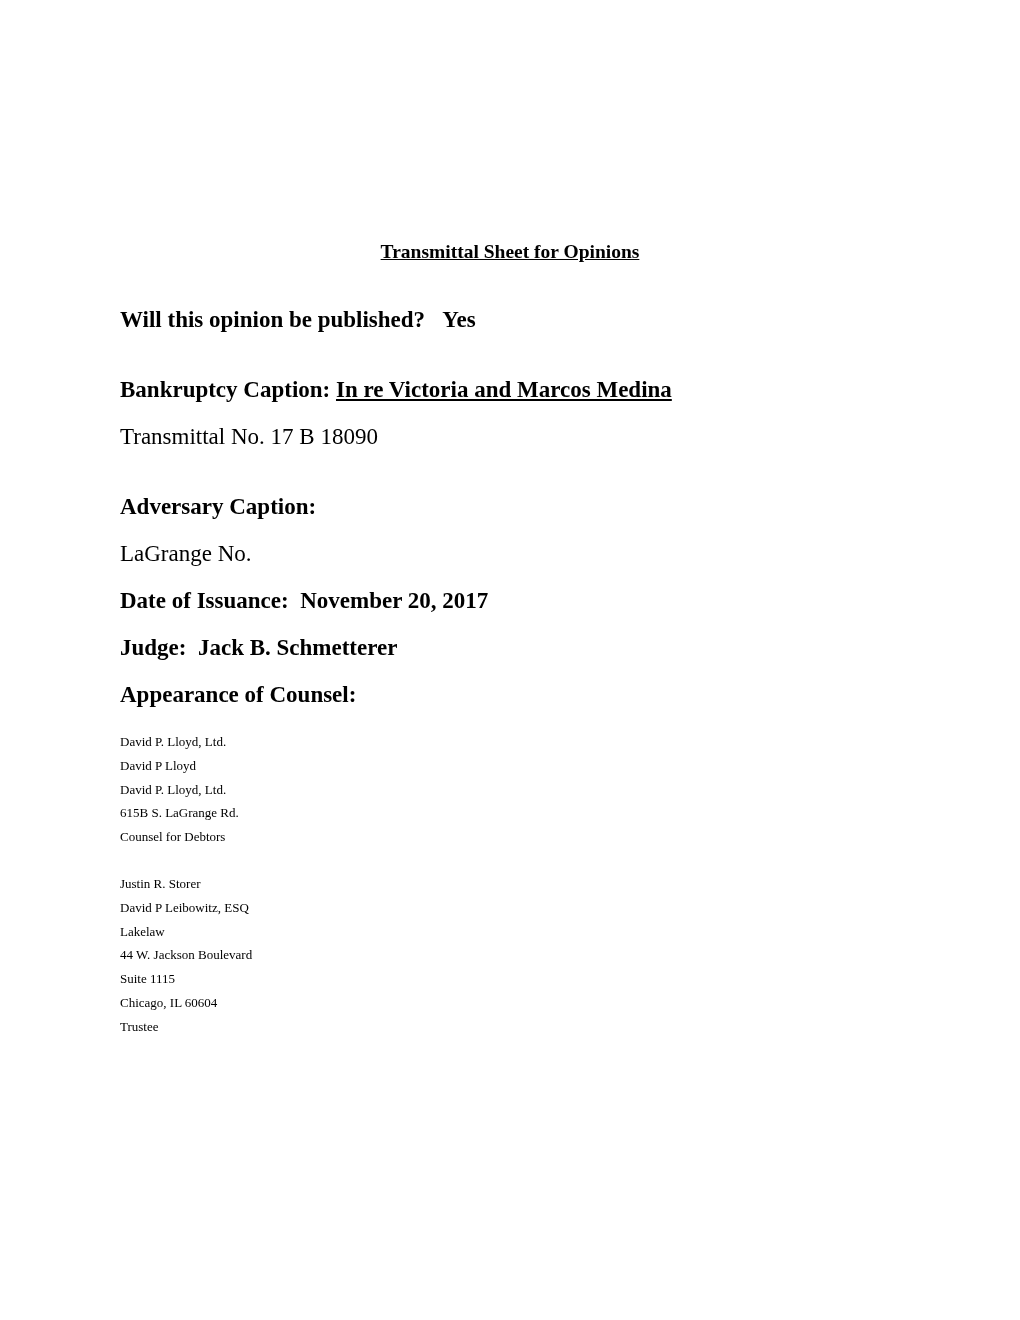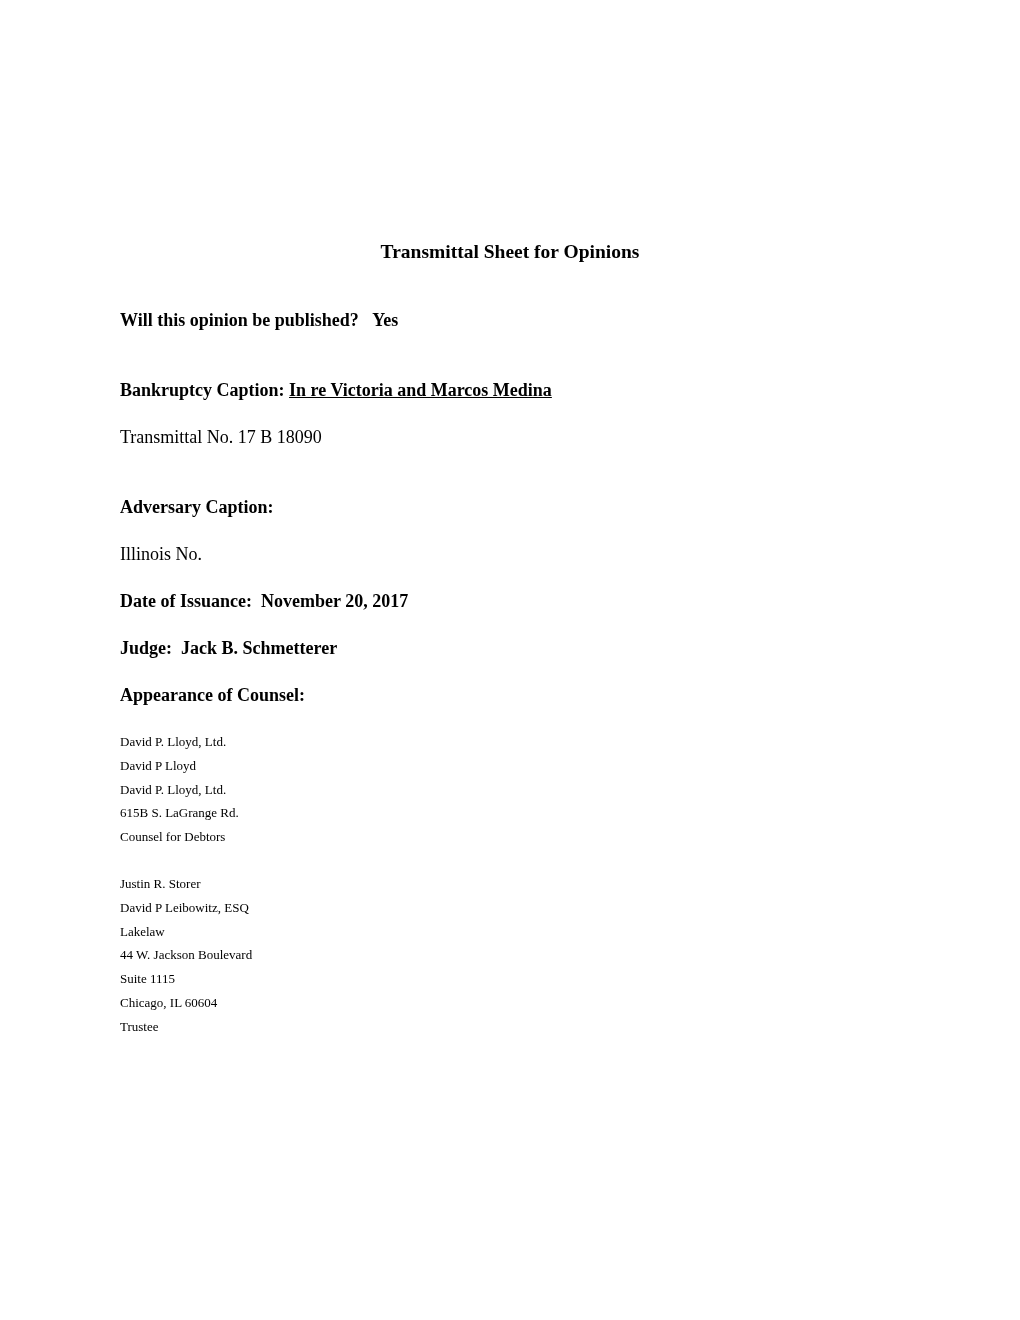--- a/index.html
+++ b/index.html
@@ -38,29 +38,30 @@
     position: absolute;
     top: 240px;
     left: 0;
     width: 1020px;
     text-align: center;
     font-size: 19.5px;
     font-weight: bold;
     line-height: 24px;
   }
   .transmittal span {
+    text-decoration: underline;
   }
   .body-block {
     position: absolute;
     left: 120px;
     top: 308px;
     width: 800px;
   }
   .row {
-    font-size: 18px;
+    font-size: 23px;
     line-height: 24px;
   }
   .bold {
     font-weight: bold;
   }
   .underline {
     text-decoration: underline;
   }
   .gap-xl {
     height: 46px;
@@ -103,21 +104,21 @@
 
     <div class="gap-xl"></div>
 
     <div class="row">
       <span class="bold">Adversary Caption:</span><span class="bold">&nbsp;</span><span class="bold"></span>
     </div>
 
     <div class="gap-md"></div>
 
     <div class="row">
-      <span>Illinois No.</span><span>&nbsp;</span><span></span>
+      <span>LaGrange No.</span><span>&nbsp;</span><span></span>
     </div>
 
     <div class="gap-md"></div>
 
     <div class="row">
       <span class="bold">Date of Issuance:</span><span class="bold">&nbsp;&nbsp;</span><span class="bold">November 20, 2017</span>
     </div>
 
     <div class="gap-md"></div>
 

